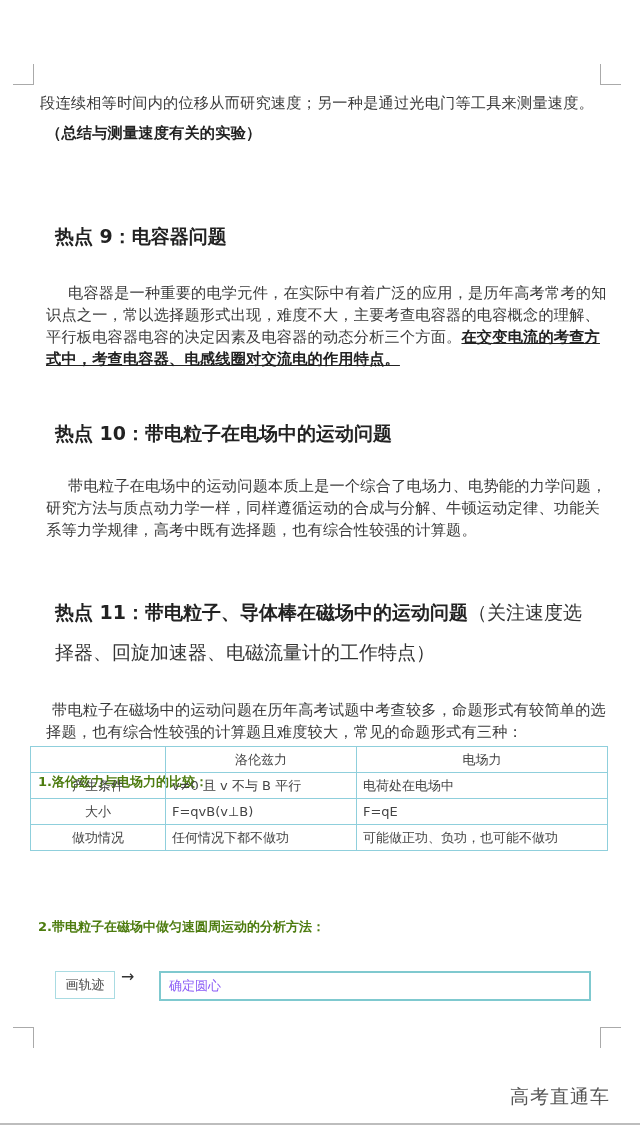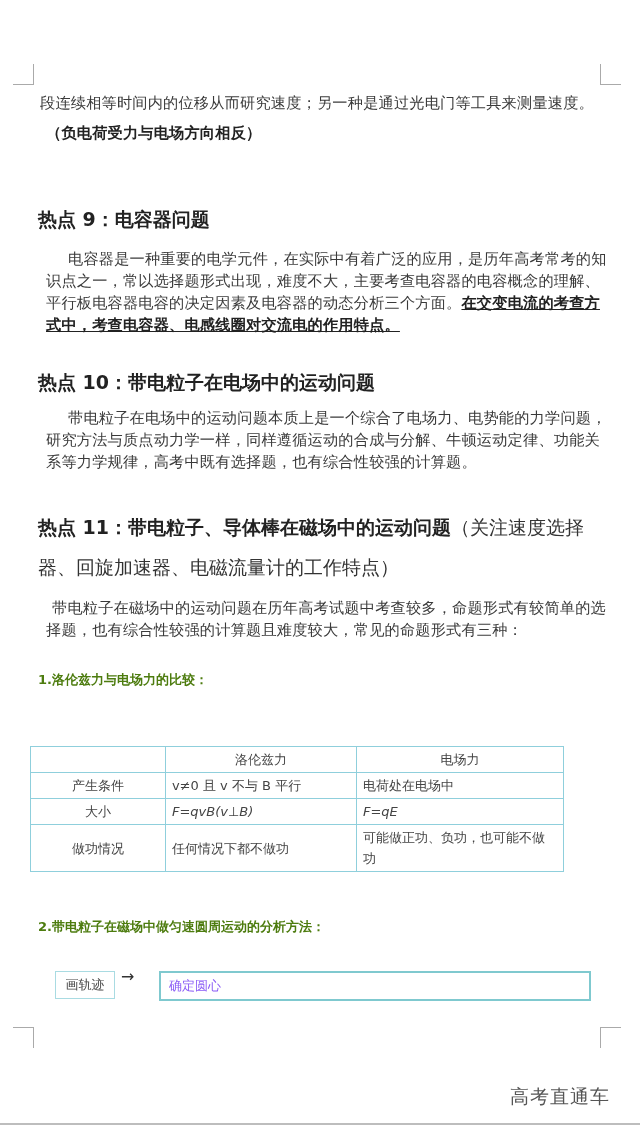--- a/index.html
+++ b/index.html
@@ -11,50 +11,50 @@
   .c-tl { left: 13px; top: 64px; border-right-width: 1px; border-bottom-width: 1px; }
   .c-tr { left: 600px; top: 64px; border-left-width: 1px; border-bottom-width: 1px; }
   .c-bl { left: 13px; top: 1027px; border-right-width: 1px; border-top-width: 1px; }
   .c-br { left: 600px; top: 1027px; border-left-width: 1px; border-top-width: 1px; }
 
   .page { position: absolute; left: 38px; top: 84px; width: 580px; }
   .p { font-size: 15.2px; line-height: 22px; color: #3a3a3a; margin: 8px; letter-spacing: 0.2px; }
   .indent { text-indent: 22px; }
   .bold { font-weight: bold; color: #222; }
   .ul { text-decoration: underline; font-weight: bold; color: #222; }
-  h2 { font-size: 19px; font-weight: bold; color: #222; margin: 0; line-height: 28px; }
+  h2 { font-size: 19px; font-weight: bold; color: #222; margin: 17px; line-height: 28px; }
   .h-light { font-weight: normal; color: #333; }
   .sub { font-size: 13px; font-weight: bold; color: #4d7c0f; margin: 0; }
 
-  table.cmp { border-collapse: collapse; position: absolute; left: 30px; top: 746px; width: 534px; font-size: 13px; color: #444; }
+  table.cmp { border-collapse: collapse; position: absolute; left: 30px; top: 746px; width: 578px; font-size: 13px; color: #444; }
   table.cmp td { border: 1px solid #8fcfdc; padding: 2px 6px; line-height: 21px; vertical-align: middle; }
   table.cmp td.label { text-align: center; width: 122px; }
   table.cmp td.c1 { width: 178px; }
   table.cmp tr.head td { text-align: center; }
-  .math { font-style: italic; }
+  .math { }
 
   .flow { position: absolute; top: 971px; left: 55px; }
   .box1 { position: absolute; left: 0; top: 0; width: 58px; height: 26px; border: 1px solid #a9dbe2; font-size: 13px; color: #444; line-height: 26px; text-align: center; }
   .arrow { position: absolute; left: 66px; top: -4px; font-size: 16px; color: #333; }
   .box2 { position: absolute; left: 104px; top: 0; width: 420px; height: 26px; border: 2px solid #7fc9cf; font-size: 13px; color: #8b5cf6; line-height: 26px; padding-left: 8px; }
 
   .watermark { position: absolute; right: 30px; top: 1084px; font-size: 19px; color: #555; letter-spacing: 1px; }
   .bottom-line { position: absolute; left: 0; top: 1123px; width: 640px; height: 2px; background: #bdbdbd; }
 </style>
 </head>
 <body>
 
 <div class="corner c-tl"></div>
 <div class="corner c-tr"></div>
 <div class="corner c-bl"></div>
 <div class="corner c-br"></div>
 
 <div class="page">
   <p class="p" style="margin-left:2px">段连续相等时间内的位移从而研究速度；另一种是通过光电门等工具来测量速度。</p>
-  <p class="p bold">（负电荷受力与电场方向相反）</p>
+  <p class="p bold">（总结与测量速度有关的实验）</p>
 
   <div style="height:53px"></div>
   <h2>热点 9：电容器问题</h2>
   <div style="height:7px"></div>
   <p class="p indent"><span>电容器是一种重要的电学元件，在实际中有着广泛的应用，是历年高考常考的知识点之一，常以选择题形式出现，难度不大，主要考查电容器的电容概念的理解、平行板电容器电容的决定因素及电容器的动态分析三个方面。</span><span class="ul">在交变电流的考查方式中，考查电容器、电感线圈对交流电的作用特点。</span></p>
 
   <div style="height:24px"></div>
   <h2>热点 10：带电粒子在电场中的运动问题</h2>
   <div style="height:3px"></div>
   <p class="p indent">带电粒子在电场中的运动问题本质上是一个综合了电场力、电势能的力学问题，研究方法与质点动力学一样，同样遵循运动的合成与分解、牛顿运动定律、功能关系等力学规律，高考中既有选择题，也有综合性较强的计算题。</p>

